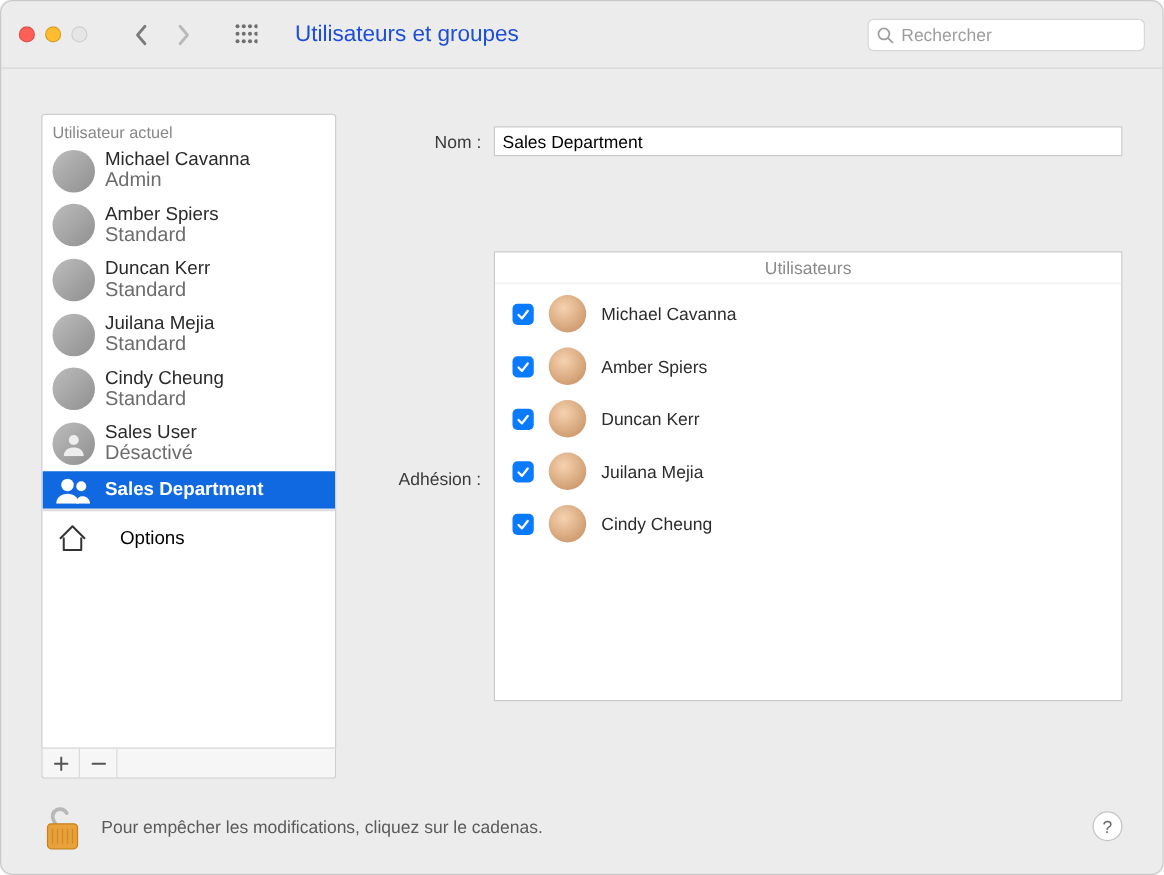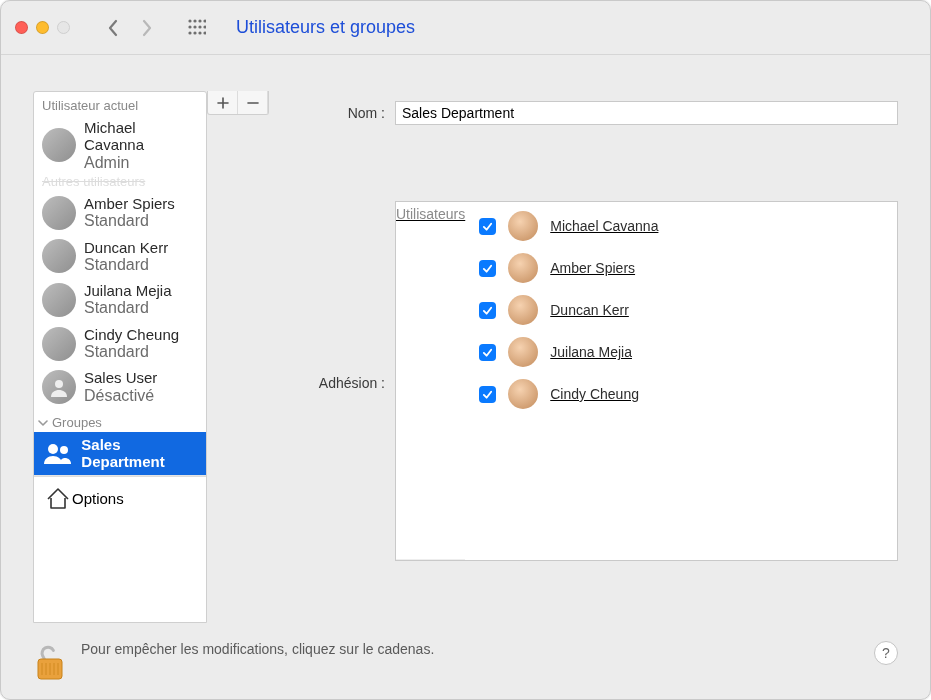--- a/index.html
+++ b/index.html
@@ -59,21 +59,21 @@
     
     .body-area {
       flex: 1;
       padding: 36px 32px 18px 32px;
       display: flex;
       flex-direction: column;
     }
     .main-row { display: flex; gap: 18px; flex: 1; min-height: 0; }
 
     
-    .sidebar-area { width: 236px; display: flex; flex-direction: row; }
+    .sidebar-area { width: 236px; display: flex; flex-direction: column; }
     .sidebar {
       flex: 1;
       background: #fff;
       border: 1px solid #cfcfcf;
       border-radius: 3px 3px 0 0;
       overflow: hidden;
       display: flex; flex-direction: column;
       font-size: 14px;
     }
     .sb-section-header {
@@ -96,21 +96,21 @@
     .sb-item .labels { display:flex; flex-direction:column; line-height:1.15;}
     .sb-item .name { font-size: 15px; color:#2a2a2a;}
     .sb-item.selected .name, .sb-item.selected .role { color:#fff; }
     .sb-item .role { font-size: 16px; color:#6c6c6c;}
     .sb-divider { height:1px; background:#e4e4e4;}
     .sb-muted-overlay {
       font-size: 13px; color:#bbb; padding: 0 8px 2px; margin-top:-2px;
       text-decoration: line-through; opacity:.5;
     }
     .options-row {
-      display:flex; align-items:center; gap:0;
+      display:flex; align-items:center; gap:24px;
       padding: 8px 10px;
       border-top: 1px solid #dcdcdc;
       font-size: 15px;
     }
     .options-row .house {
       width: 28px; height: 28px; display:flex;align-items:center;justify-content:center;
     }
     .sidebar-controls {
       height: 24px;
       display: flex;
@@ -130,21 +130,21 @@
     .form-label { width: 98px; text-align: right; color:#3a3a3a; font-size:14px; padding-top: 4px;}
     .name-input {
       flex: 1; height: 24px; background:#fff;
       border: 1px solid #c9c9c9;
       padding: 2px 6px; font-size: 14px;
     }
     .member-box {
       flex: 1; background:#fff;
       border: 1px solid #c9c9c9;
       min-height: 360px;
-      display:flex; flex-direction:row;text-decoration:underline;
+      display:flex; flex-direction:column;
     }
     .member-header {
       text-align:center; color:#8a8a8a; font-size:14px; padding: 4px 0;
       border-bottom: 1px solid #eee;
     }
     .member-list { padding: 6px 10px; display:flex; flex-direction:column; gap: 6px;}
     .member-item { display:flex; align-items:center; gap: 12px; padding: 3px 4px;}
     .check {
       width: 17px; height: 17px; border-radius: 4px;
       background: #0a7aff; display:flex;align-items:center;justify-content:center;
@@ -153,21 +153,21 @@
     .member-item .mavatar {
       width: 30px; height: 30px; border-radius:50%;
       background: radial-gradient(circle at 40% 35%, #f6d2b0, #c28a5a);
       flex-shrink:0;
     }
     .member-name { font-size: 14px; color:#2c2c2c; }
 
     
     .footer {
       margin-top: 18px;
-      display:flex; align-items:flex-start; gap: 12px;
+      display:flex; align-items:center; gap: 12px;
     }
     .lock { width: 36px; height: 40px; display:flex;align-items:flex-end; }
     .lock-text { font-size: 14px; color:#5a5a5a; }
     .help-btn {
       width: 24px; height: 24px; border-radius:50%;
       border: 1px solid #c4c4c4; background:#fff;
       display:flex;align-items:center;justify-content:center;
       color:#666; font-size:14px;
     }
 
@@ -213,36 +213,42 @@
             <circle cx="17" cy="8" r="1.6"></circle>
           <circle cx="2" cy="14" r="1.6"></circle>
             <circle cx="7" cy="14" r="1.6"></circle>
             <circle cx="12" cy="14" r="1.6"></circle>
             <circle cx="17" cy="14" r="1.6"></circle>
         </g>
       </svg>
     </div>
     <div class="title">Utilisateurs et groupes</div>
     <div class="spacer"></div>
+    <div class="search-box">
+      <svg width="14" height="14" viewBox="0 0 16 16">
+          <circle cx="7" cy="7" r="5" fill="none" stroke="#9d9d9d" stroke-width="1.6"></circle>
+          <line x1="11" y1="11" x2="15" y2="15" stroke="#9d9d9d" stroke-width="1.6" stroke-linecap="round"></line>
+        </svg>
+      <span>Rechercher</span>
+    </div>
   </div>
 
   <div class="body-area">
     <div class="main-row">
 
       <div class="sidebar-area">
         <div class="sidebar">
           <div class="sb-section-header">Utilisateur actuel</div>
           <div class="sb-item">
             <div class="avatar av1"></div>
             <div class="labels">
               <span class="name">Michael Cavanna</span>
               <span class="role">Admin</span>
             </div>
           </div>
-          <div class="sb-muted-overlay">Autres utilisateurs</div>
 
           <div class="sb-item">
             <div class="avatar av2"></div>
             <div class="labels">
               <span class="name">Amber Spiers</span>
               <span class="role">Standard</span>
             </div>
           </div>
           <div class="sb-item">
             <div class="avatar av3"></div>
@@ -271,26 +277,20 @@
                   <circle cx="10" cy="7" r="4" fill="#eee"></circle>
                   <path d="M2 20c0-5 4-7 8-7s8 2 8 7" fill="#eee"></path>
                 </svg>
             </div>
             <div class="labels">
               <span class="name">Sales User</span>
               <span class="role">Désactivé</span>
             </div>
           </div>
 
-          <div class="sb-section-header withchev">
-            <svg width="10" height="10" viewBox="0 0 10 10">
-                <path d="M1 3 L5 7 L9 3" fill="none" stroke="#9a9a9a" stroke-width="1.6" stroke-linecap="round" stroke-linejoin="round"></path>
-              </svg>
-            <span>Groupes</span>
-          </div>
           <div class="sb-item selected">
             <div style="width:34px;display:flex;align-items:center;justify-content:center;">
               <svg width="30" height="22" viewBox="0 0 30 22">
                   <g fill="#fff">
                     <circle cx="10" cy="7" r="5"></circle>
                     <circle cx="21" cy="8" r="4"></circle>
                     <path d="M1 22c0-5 4-8 9-8s9 3 9 8"></path>
                     <path d="M17 22c0-4 2-6 5-6s6 2 6 6"></path>
                   </g>
                 </svg>

